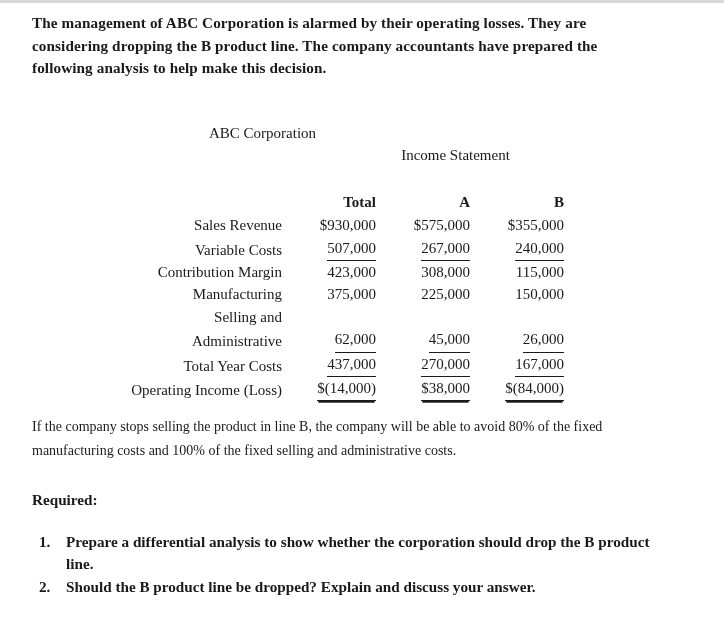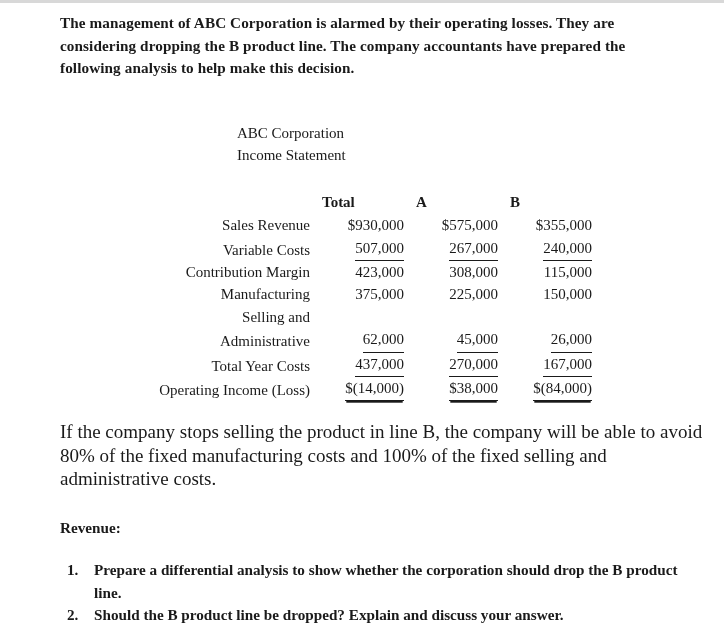--- a/index.html
+++ b/index.html
@@ -22,42 +22,42 @@
     width: 724px;
     height: 3px;
     background: #d8d8d8;
   }
   .page {
     position: absolute;
     top: 3px; left: 0;
     width: 720px;
     height: 624px;
     box-sizing: border-box;
-    padding: 9px 18px 0 60px;
+    padding: 9px 18px 0 32px;
   }
 
   
   .intro {
     font-weight: bold;
     font-size: 15.2px;
     line-height: 22.6px;
     letter-spacing: 0.1px;
     margin: 0;
     width: 620px;
   }
 
   
   .stmt-head {
     margin-top: 42px;
     font-size: 15px;
     line-height: 22.5px;
     text-align: left;
   }
   .stmt-head .l1 { padding-left: 177px; }
-  .stmt-head .l2 { padding-left: 177px; }
+  .stmt-head .l2 { padding-left: 177px; text-align: center; }
   .stmt-head .l3 { padding-left: 131px; }
 
   
   .stmt-table {
     margin-top: 24px;
     border-collapse: collapse;
     font-size: 15px;
     table-layout: fixed;
   }
   .stmt-table td, .stmt-table th {
@@ -65,21 +65,21 @@
     font-weight: normal;
     vertical-align: bottom;
     line-height: 22.4px;
     white-space: nowrap;
   }
   .col-label { width: 228px; text-align: right; }
   .col-num   { width: 82px;  text-align: right; padding-left: 12px !important; }
 
   .stmt-table thead th {
     font-weight: bold;
-    text-align: left;
+    text-align: right;
     padding-bottom: 1px !important;
   }
   .stmt-table thead th.col-label { text-align: left; }
 
   .indent-1 { padding-left: 22px !important; }
 
   
   .u-single > span {
     display: inline-block;
     border-bottom: 1.3px solid #1a1a1a;
@@ -87,21 +87,21 @@
   }
   .u-double > span {
     display: inline-block;
     border-bottom: 1.3px solid #1a1a1a;
     box-shadow: 0 3px 0 -1.3px #1a1a1a;
     padding-bottom: 1px;
   }
 
   
   .body-para {
-    font-size: 19px;
+    font-size: 14px;
     line-height: 23.2px;
     width: 648px;
   }
 
   
   .required-head {
     margin-top: 29px;
     font-weight: bold;
     font-size: 15.2px;
   }
@@ -195,20 +195,20 @@
           <td class="col-label">Operating Income (Loss)</td>
           <td class="col-num u-double"><span>$(14,000)</span></td>
           <td class="col-num u-double"><span>$38,000</span></td>
           <td class="col-num u-double"><span>$(84,000)</span></td>
         </tr>
       </tbody>
   </table>
 
   <p class="body-para">If the company stops selling the product in line B, the company will be able to avoid 80% of the fixed manufacturing costs and 100% of the fixed selling and administrative costs.</p>
 
-  <div class="required-head">Revenue:</div>
+  <div class="required-head">Required:</div>
 
   <ol class="req-list" id="req-list">
       <li><span class="num">1.</span><span>Prepare a differential analysis to show whether the corporation should drop the B product line.</span></li>
       <li><span class="num">2.</span><span>Should the B product line be dropped? Explain and discuss your answer.</span></li>
     </ol>
 
 </div>
 
 </body></html>

